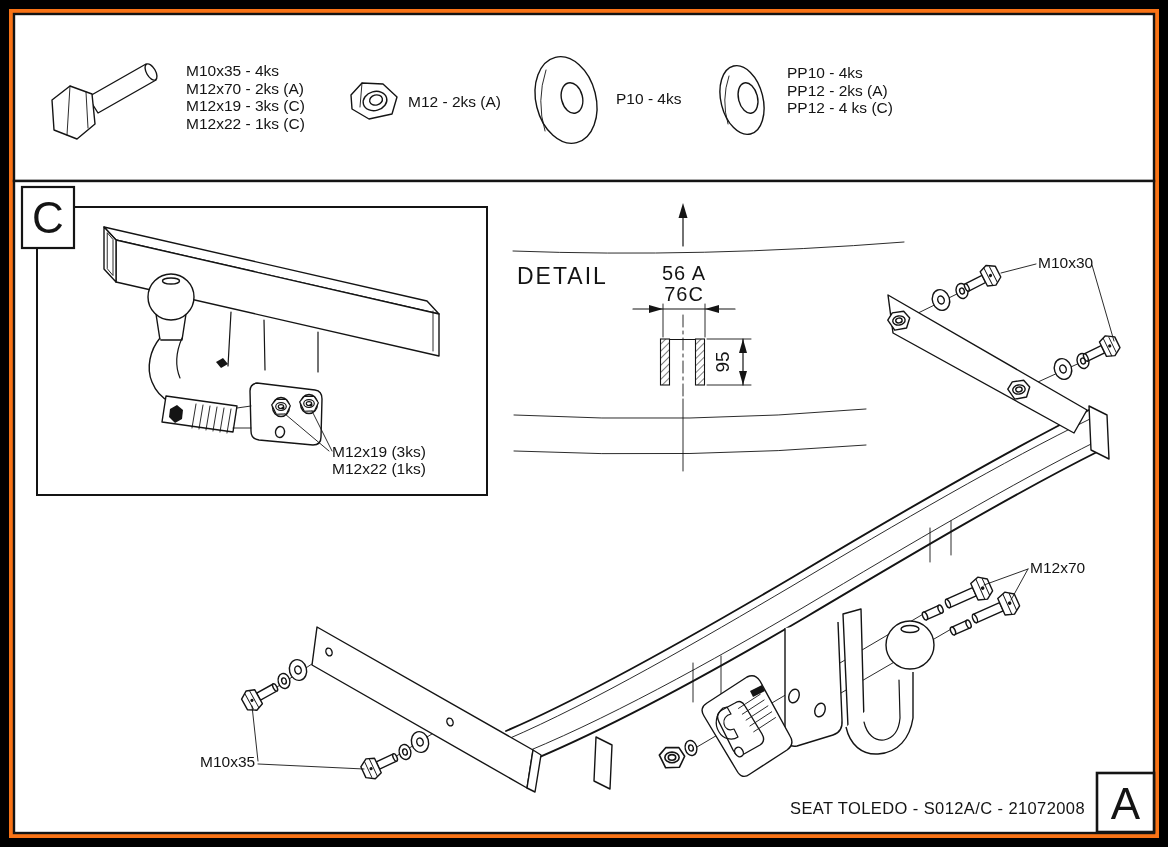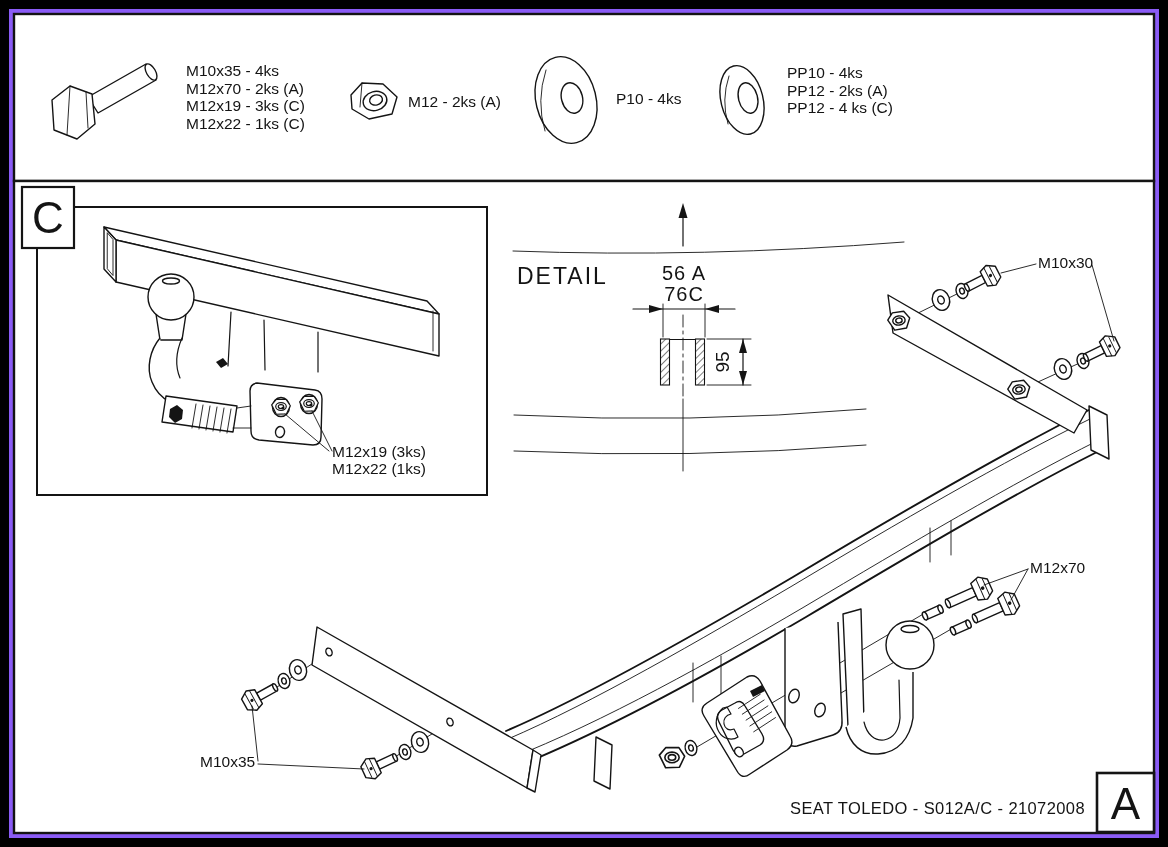--- a/index.html
+++ b/index.html
@@ -1,16 +1,16 @@
 <!DOCTYPE html>
 <html><head>
 <meta charset="utf-8">
 <style>
   html,body{margin:0;padding:0;background:#e8e8e8;}
-  .page{position:relative;width:1168px;height:847px;background:#8b5cf6;overflow:hidden;}
+  .page{position:relative;width:1168px;height:847px;background:#f97316;overflow:hidden;}
   svg{position:absolute;left:0;top:0;}
   text{font-family:"Liberation Sans",sans-serif;fill:#141414;}
   .t15{font-size:15.5px;}
   .t16{font-size:16.5px;letter-spacing:.4px;}
   .t19{font-size:19px;}
   .t20{font-size:20px;letter-spacing:1px;}
   .t23{font-size:23px;letter-spacing:2px;}
   .t44{font-size:44px;}
   .ln{stroke:#141414;fill:none;stroke-width:1.2;stroke-linecap:round;stroke-linejoin:round;}
   .thin{stroke-width:.9;}

